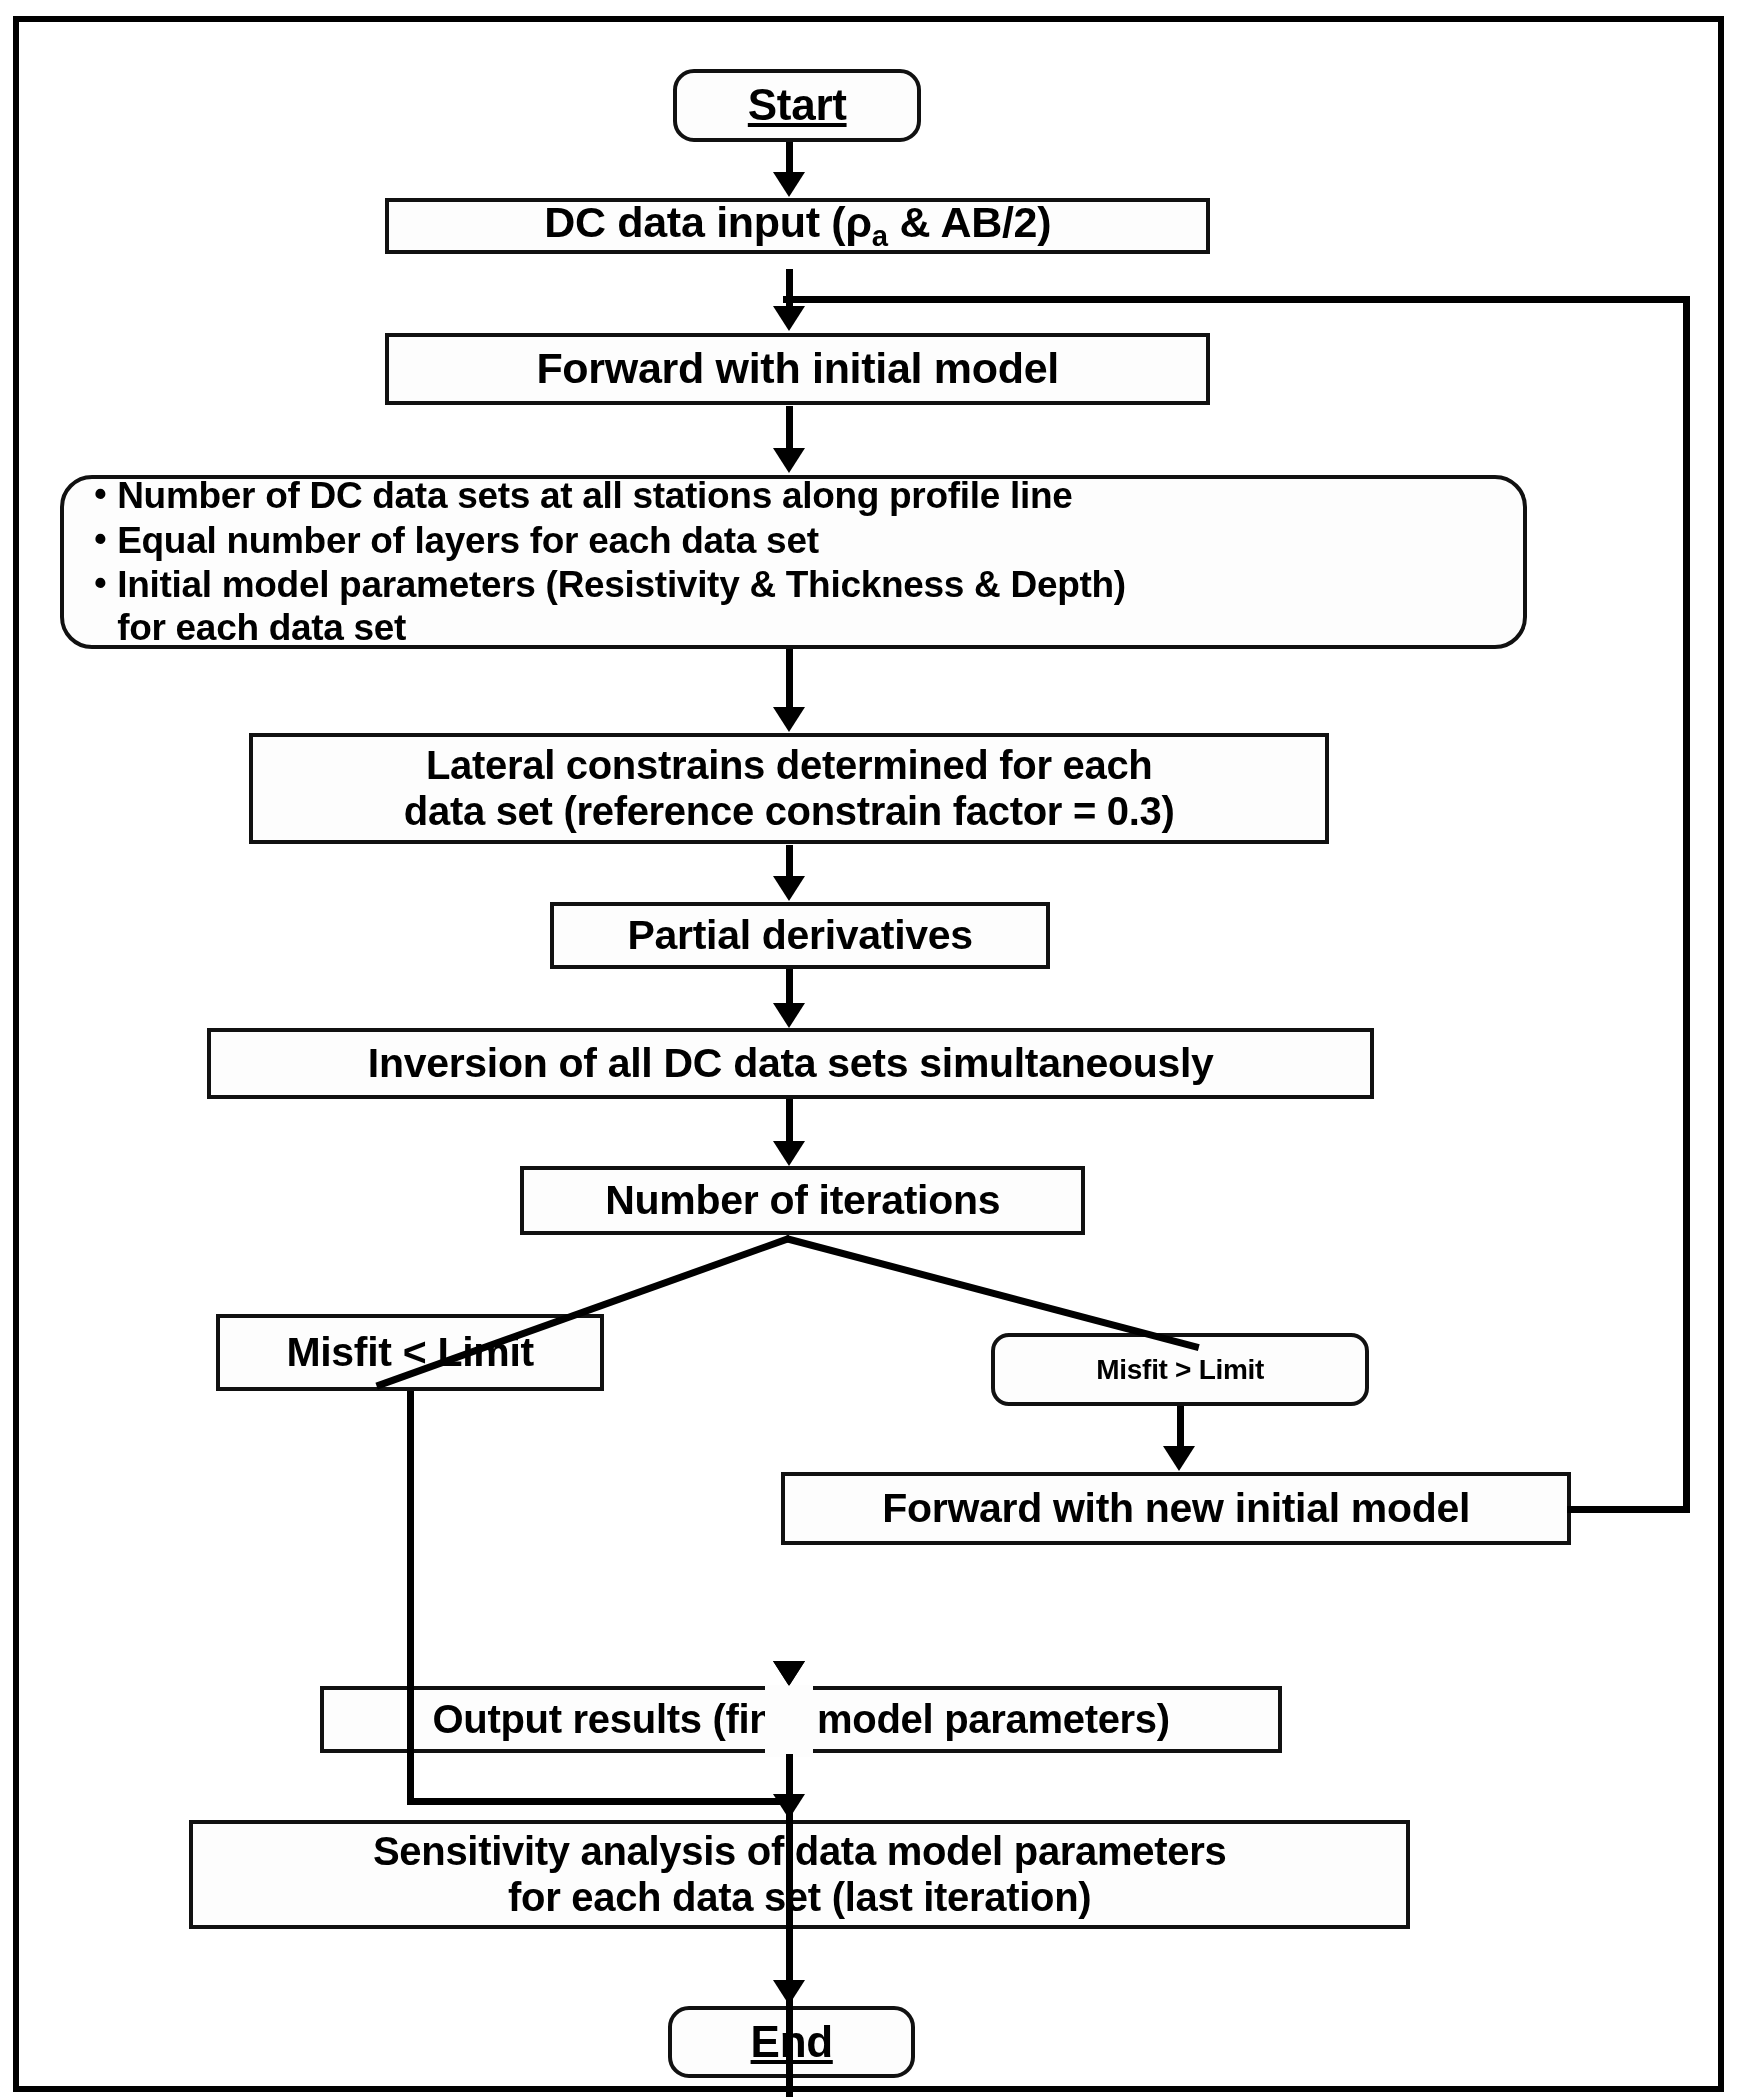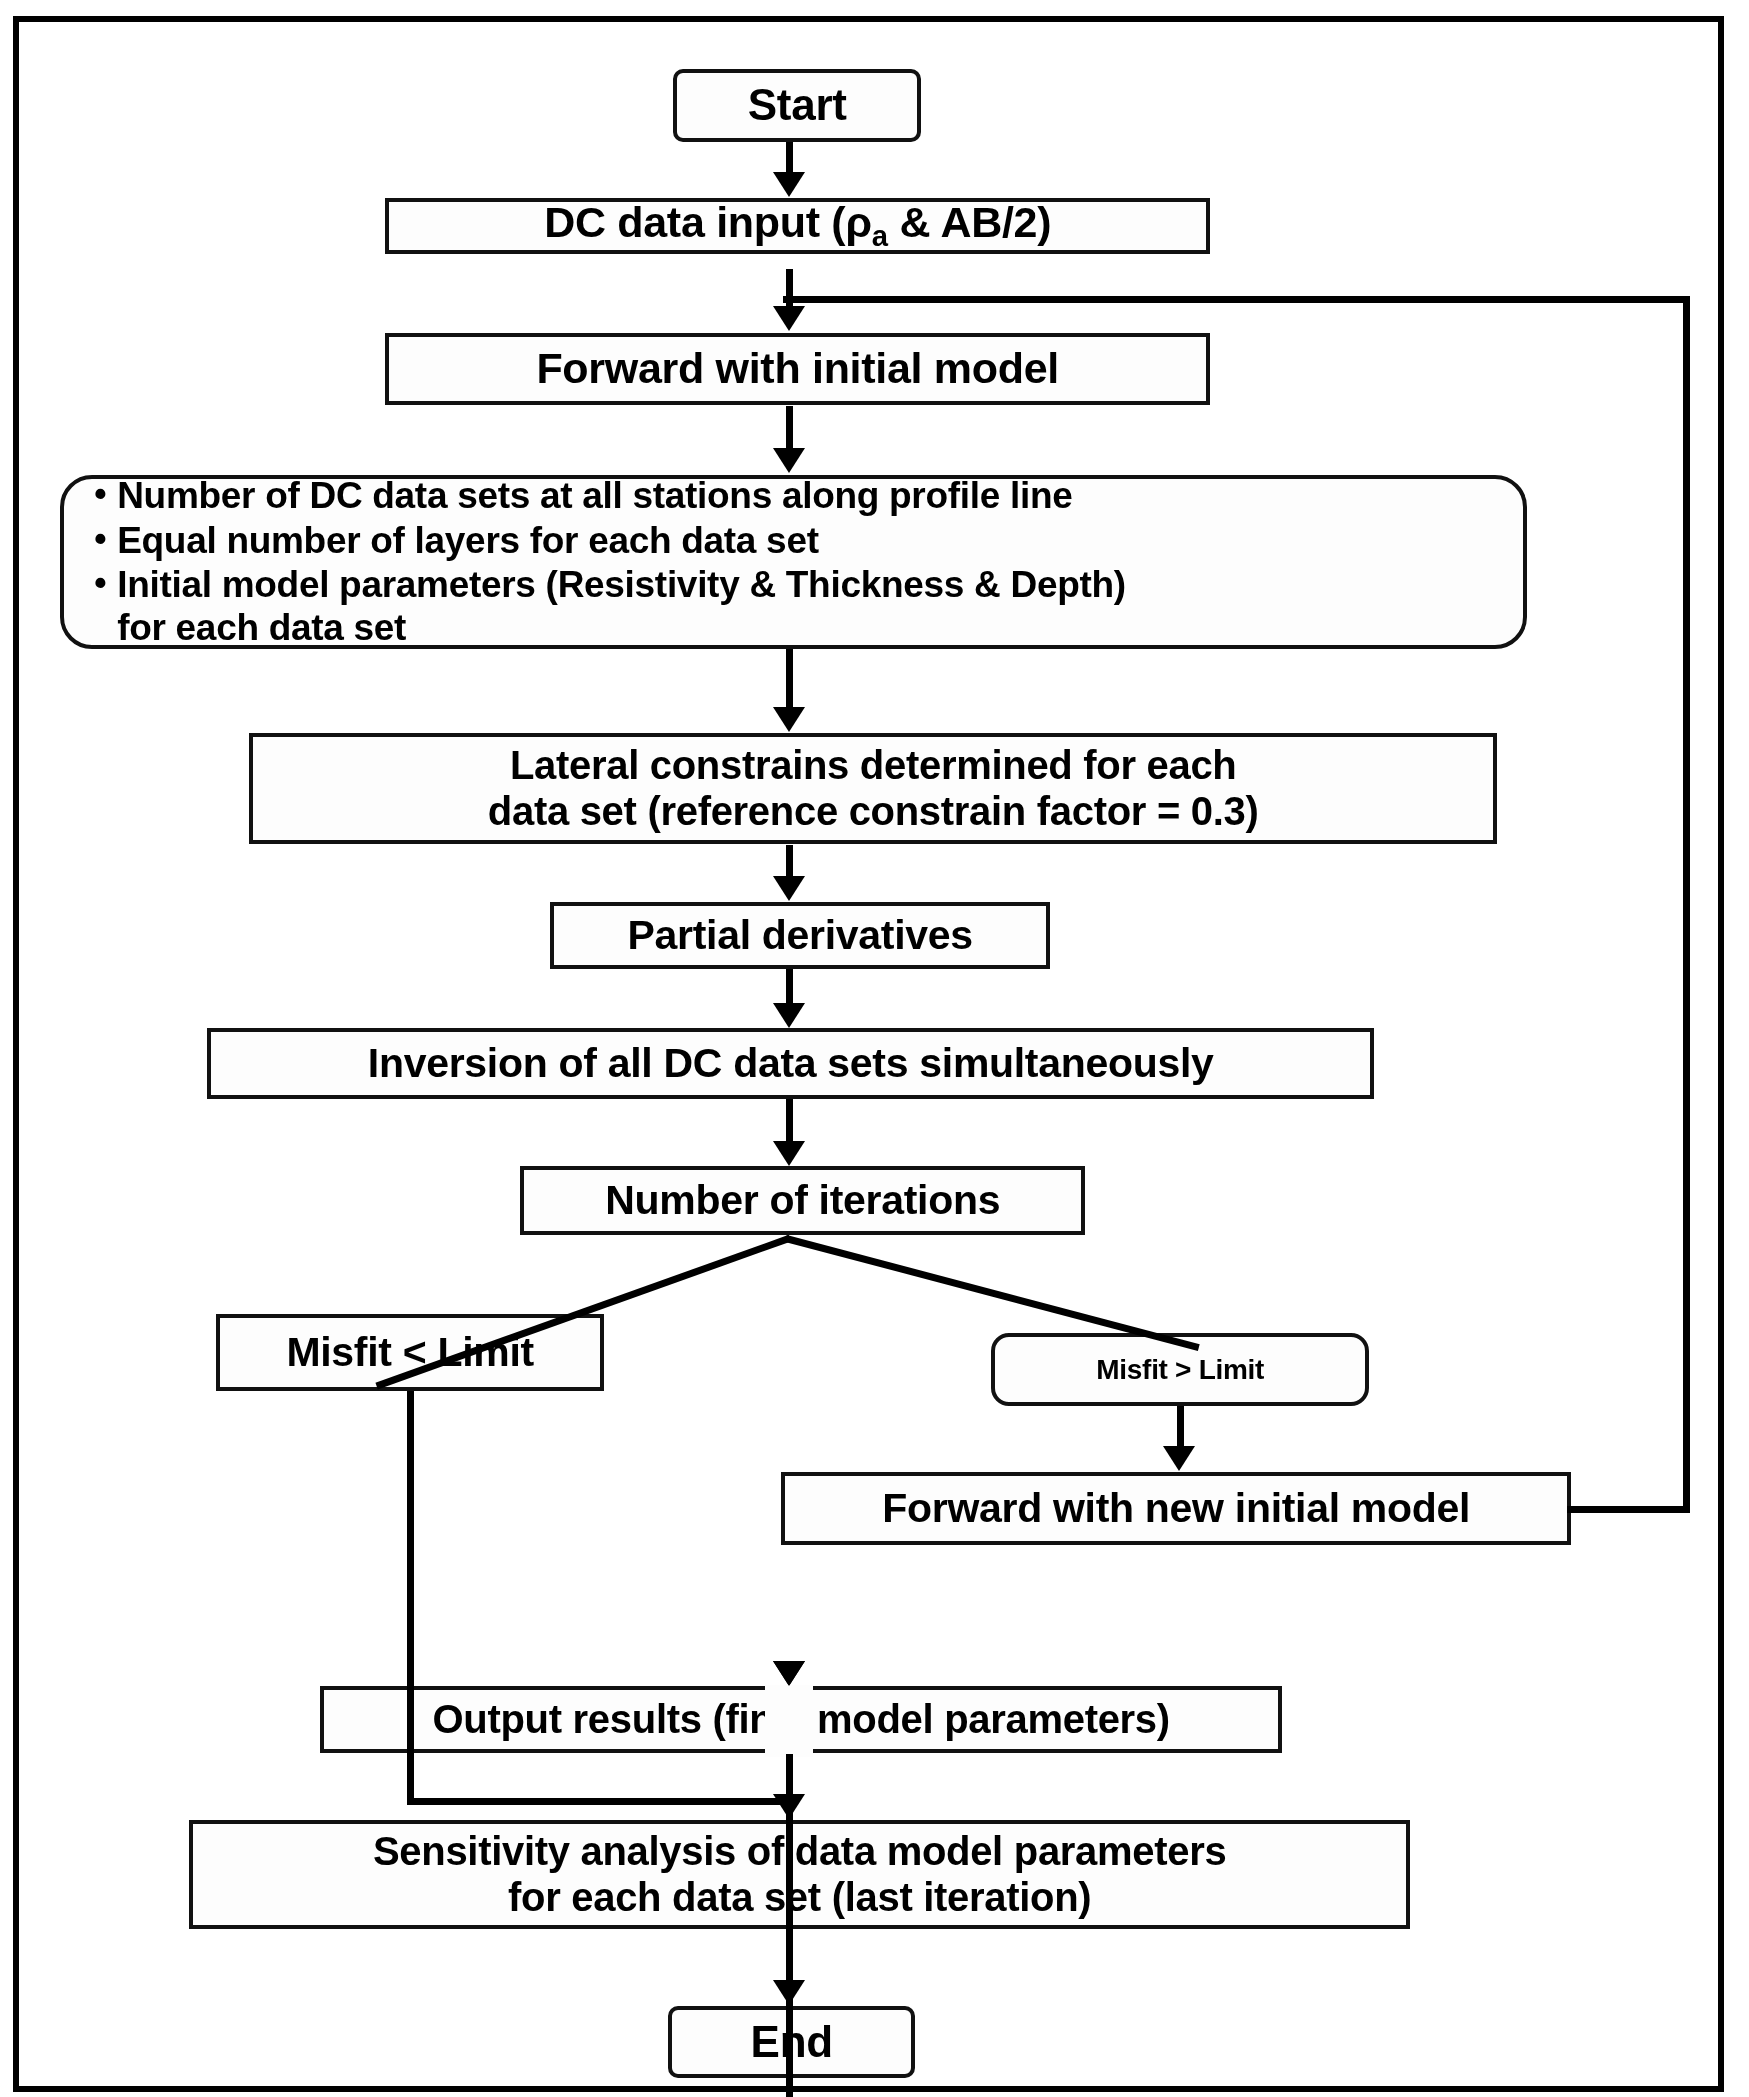--- a/index.html
+++ b/index.html
@@ -25,21 +25,21 @@
     border:4.2px solid #111111;
     display:flex;
     align-items:center;
     justify-content:center;
     text-align:center;
     color:#000000;
     font-weight:bold;
     letter-spacing:-0.3px;
     line-height:1.14;
   }
-  .node.rounded{border-radius:10px;}
+  .node.rounded{border-radius:21px;text-decoration:underline;}
   .node.leftalign{justify-content:flex-start;text-align:left;}
   .node .txt{display:block;width:100%;padding:0 8.4px;}
   .bullets{
     display:block;
     width:100%;
     padding:2.4px 0 2.4px 26.5px;
     text-align:left;
   }
   .bullets .bl{
     display:block;
@@ -87,21 +87,21 @@
 
     <div class="node leftalign" style="left:41px;top:453px;width:1467px;height:174px;font-size:37px;border-radius:32px;">
       <span class="bullets">
         <span class="bl">Number of DC data sets at all stations along profile line</span>
         <span class="bl">Equal number of layers for each data set</span>
         <span class="bl">Initial model parameters (Resistivity &amp; Thickness &amp; Depth)
 for each data set</span>
       </span>
     </div>
 
-    <div class="node" style="left:230px;top:711px;width:1248px;height:111px;font-size:40px;">
+    <div class="node" style="left:230px;top:711px;width:1080px;height:111px;font-size:40px;">
       <span class="txt"><span>Lateral constrains determined for each</span><br><span>data set (reference constrain factor = 0.3)</span></span>
     </div>
 
     <div class="node" style="left:531px;top:880px;width:500px;height:67px;font-size:41px;">
       <span class="txt">Partial derivatives</span>
     </div>
 
     <div class="node" style="left:188px;top:1006px;width:1167px;height:71px;font-size:41px;">
       <span class="txt">Inversion of all DC data sets simultaneously</span>
     </div>

